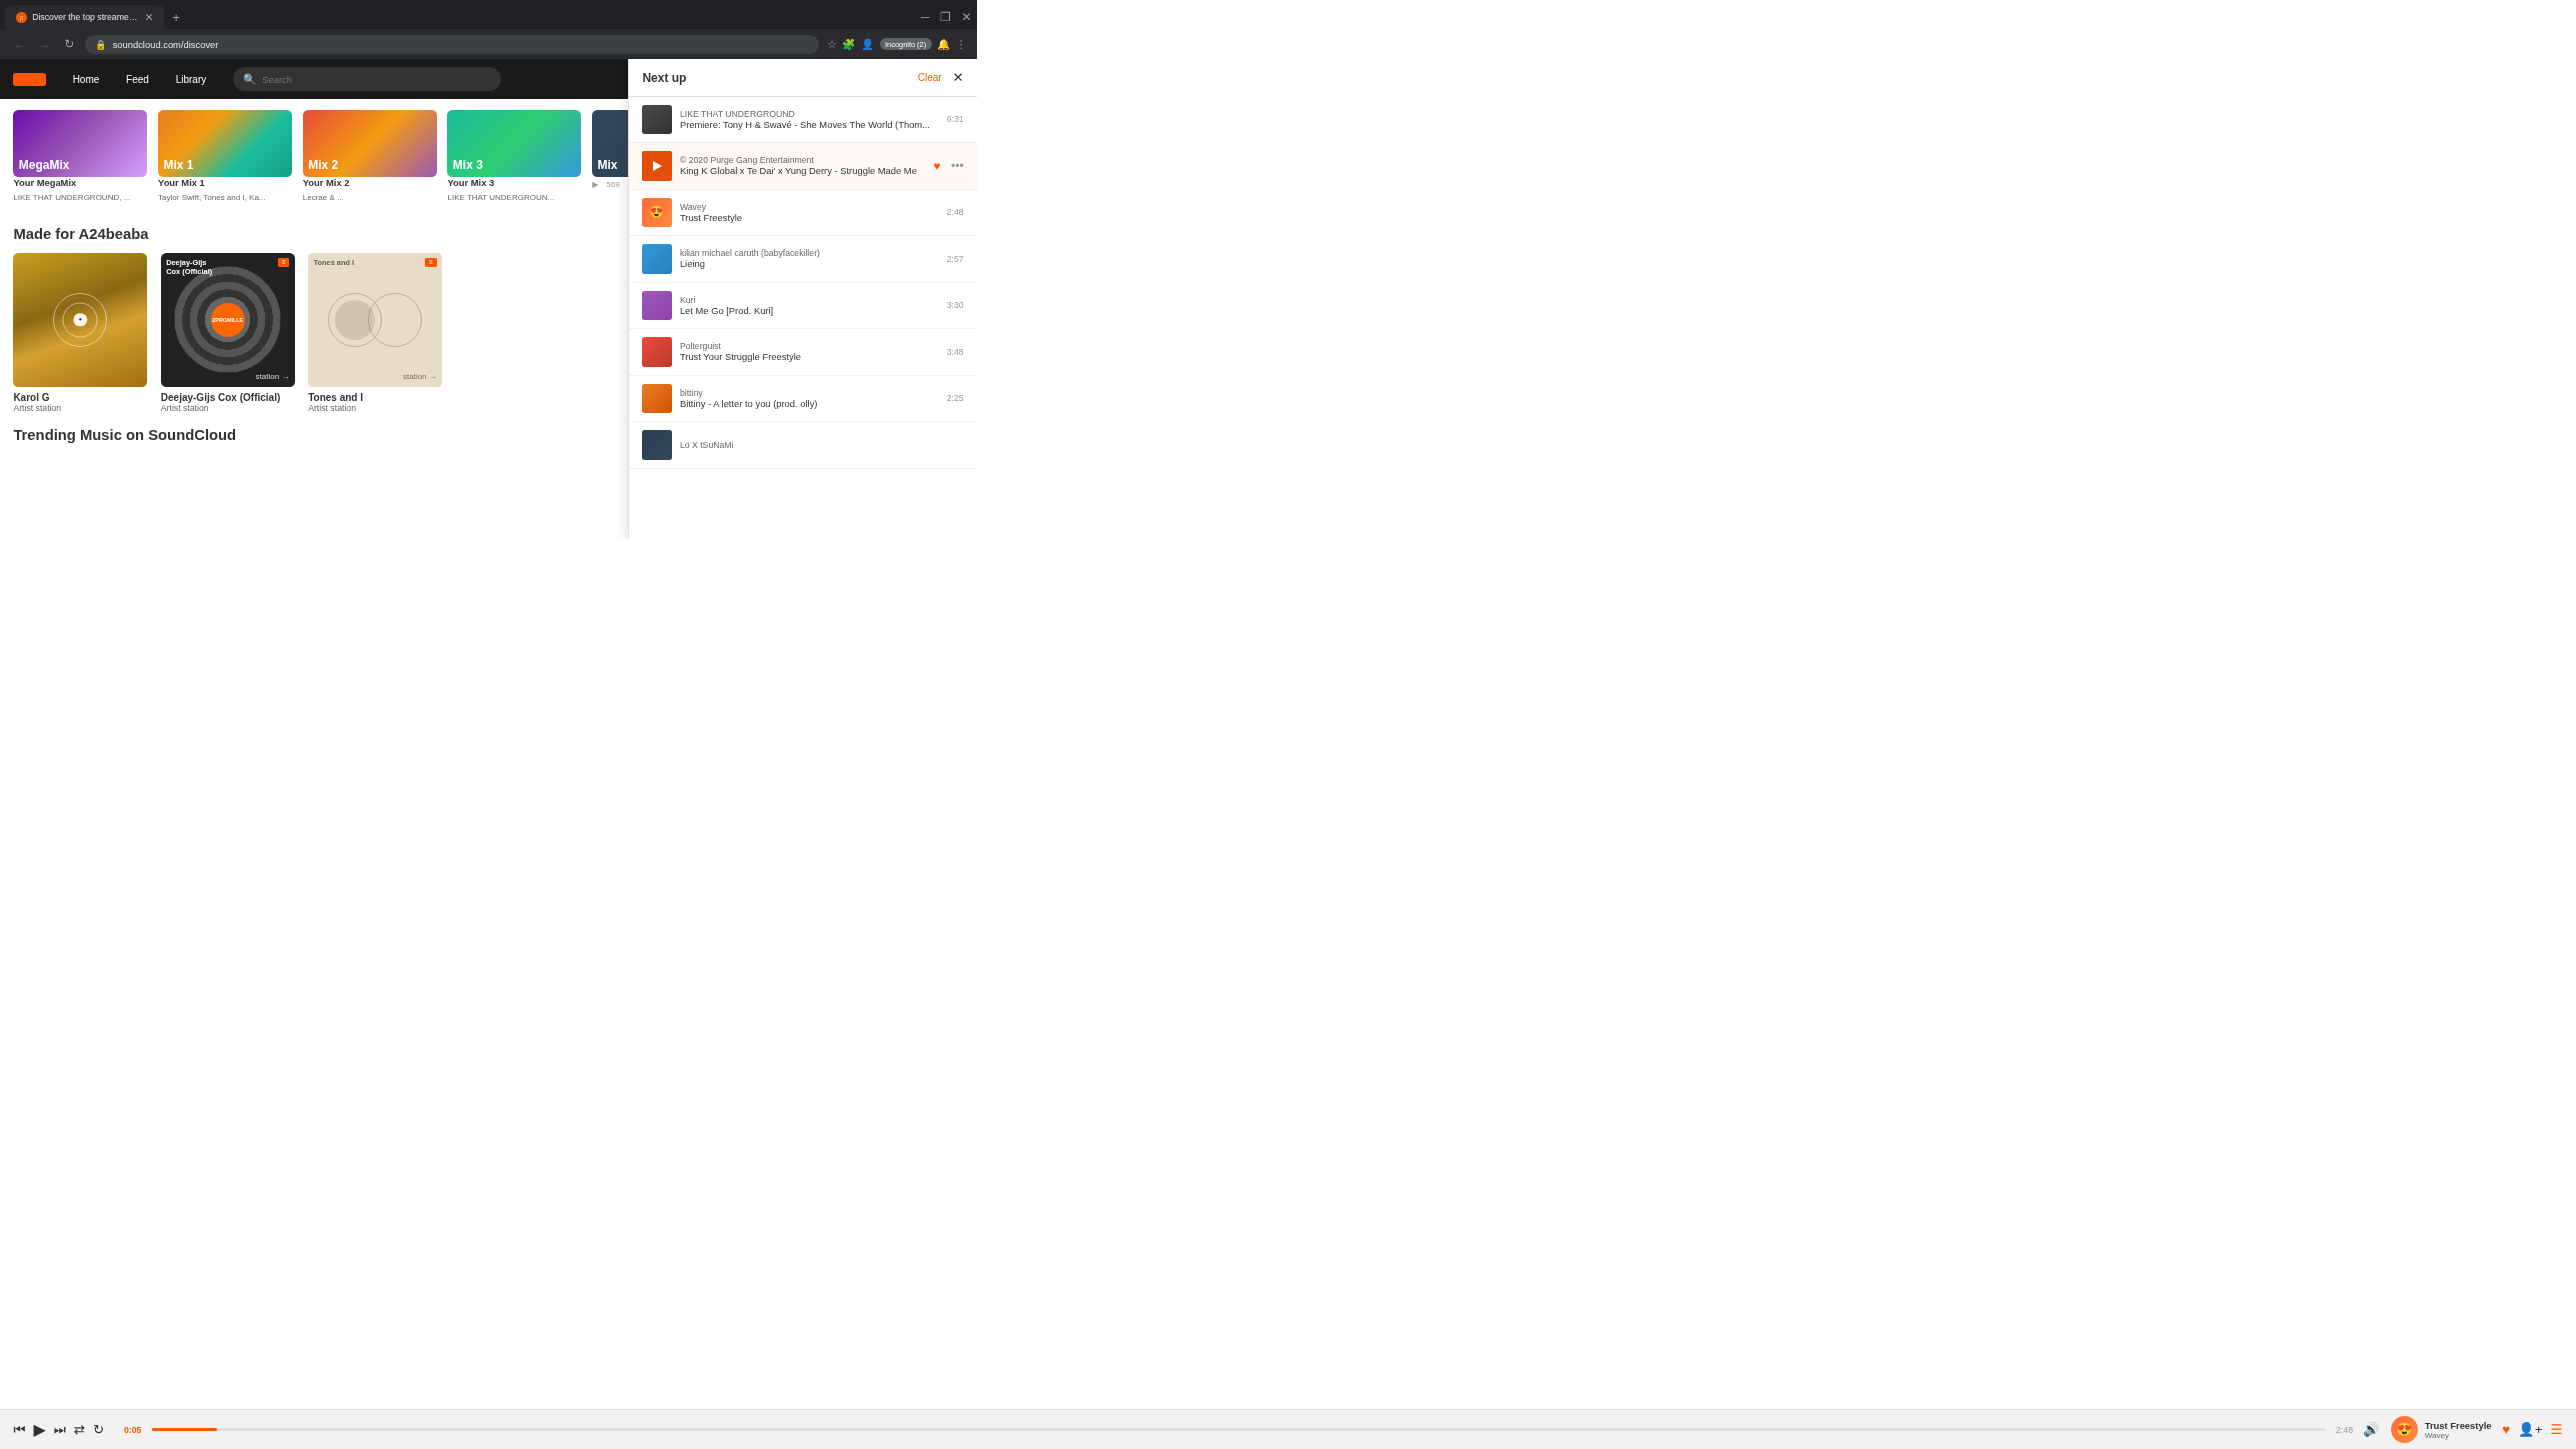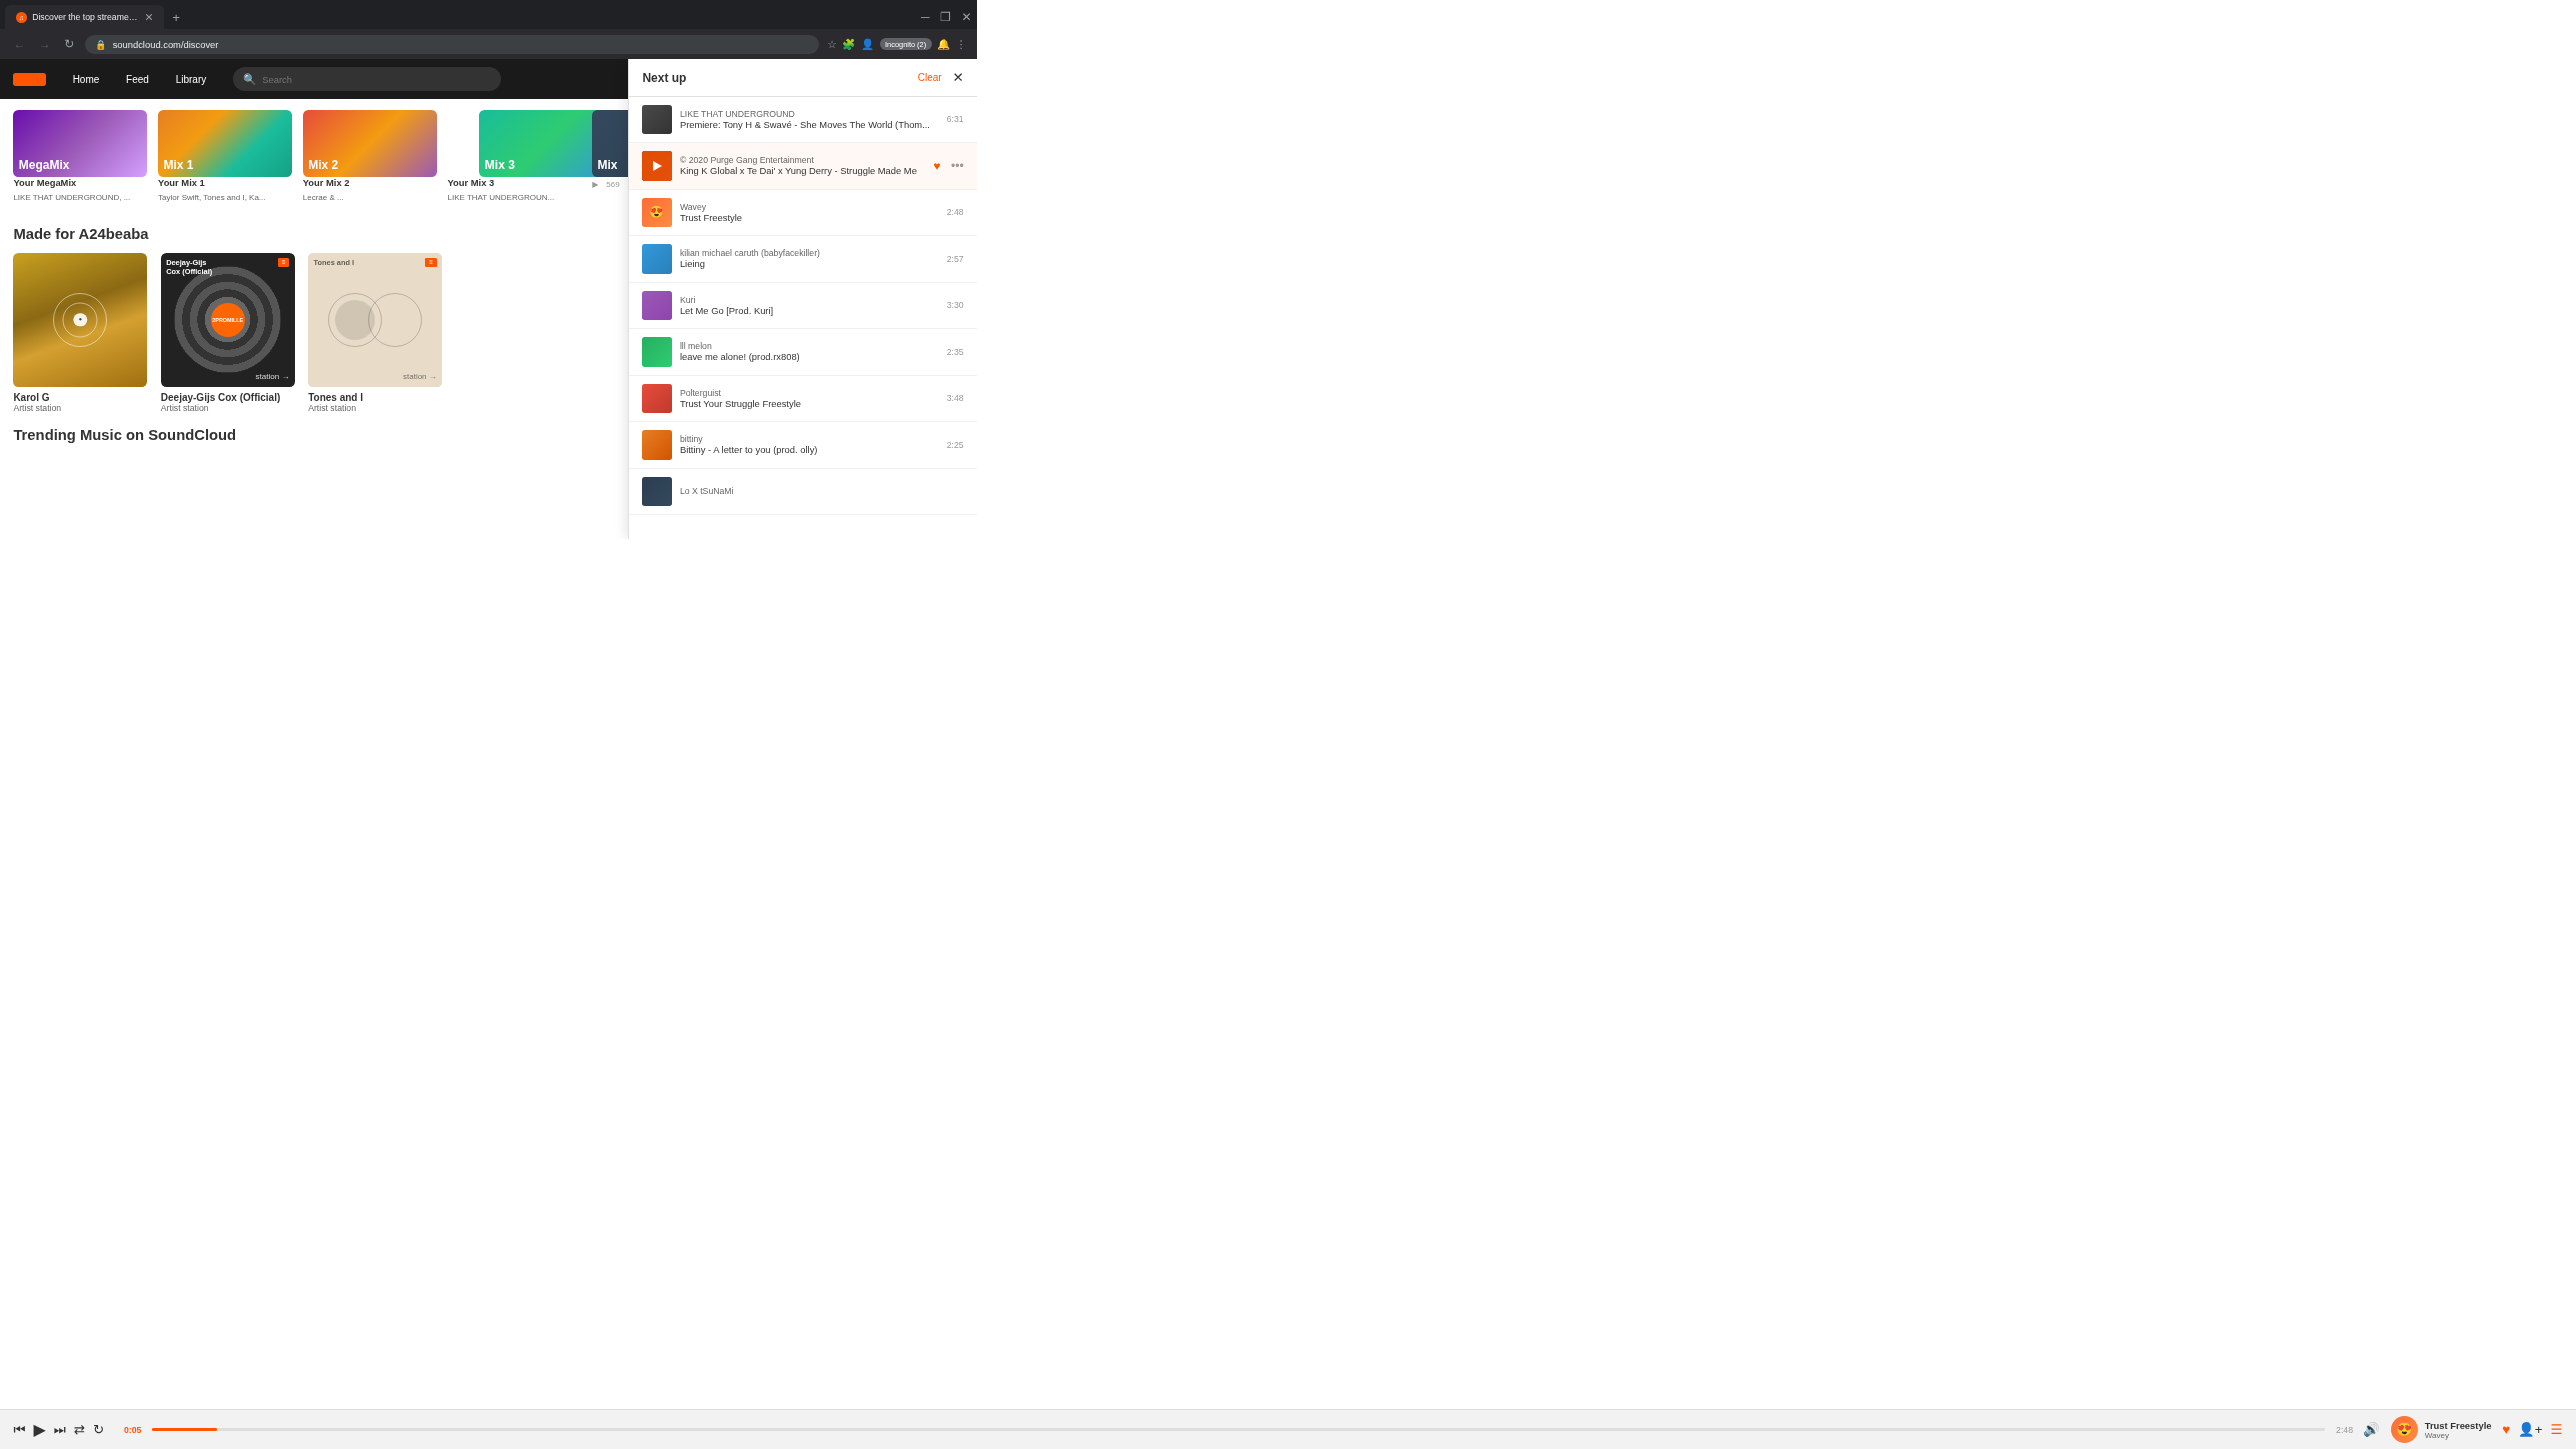--- a/index.html
+++ b/index.html
@@ -46,21 +46,21 @@
     
     .sc-content { background: #fff; overflow: hidden; position: relative; }
 
     
     .mixes-row { display: flex; gap: 10.7px; padding: 0 13.4px 10.7px; overflow: hidden; }
     .mix-card { flex-shrink: 0; width: 134px; cursor: pointer; }
     .mix-thumb { width: 134px; height: 67px; border-radius: 5.4px; overflow: hidden; position: relative; }
     .mix-thumb-mega { background: linear-gradient(135deg, #6a0dad, #9b59b6, #d4a0ff); }
     .mix-thumb-1 { background: linear-gradient(135deg, #e67e22, #f39c12, #1abc9c, #16a085); }
     .mix-thumb-2 { background: linear-gradient(135deg, #e74c3c, #f39c12, #9b59b6); }
-    .mix-thumb-3 { background: linear-gradient(135deg, #1abc9c, #2ecc71, #3498db); margin-left: 32px; }
+    .mix-thumb-3 { background: linear-gradient(135deg, #1abc9c, #2ecc71, #3498db); }
     .mix-thumb-4 { background: linear-gradient(135deg, #34495e, #2c3e50); }
     .mix-label { position: absolute; bottom: 5.4px; left: 5.4px; color: #fff; font-size: 12px; font-weight: bold; }
     .mix-title { font-size: 9.4px; font-weight: 600; margin-top: 0; color: #333; }
     .mix-sub { font-size: 8px; color: #666; margin-top: 5px; }
     .stats-row { display: flex; gap: 8px; color: #999; font-size: 8px; align-items: center; margin-top: 2.7px; }
 
     
     .section { padding: 13.4px; }
     .section-title { font-size: 14.8px; font-weight: 700; color: #333; margin-bottom: 10.7px; }
 
@@ -373,28 +373,20 @@
 
       <div class="queue-item">
         <div class="queue-thumb queue-thumb-kuri"></div>
         <div class="queue-info">
           <div class="queue-artist">Kuri</div>
           <div class="queue-track">Let Me Go [Prod. Kuri]</div>
         </div>
         <div class="queue-duration">3:30</div>
       </div>
 
-      <div class="queue-item">
-        <div class="queue-thumb queue-thumb-melon"></div>
-        <div class="queue-info">
-          <div class="queue-artist">lll melon</div>
-          <div class="queue-track">leave me alone! (prod.rx808)</div>
-        </div>
-        <div class="queue-duration">2:35</div>
-      </div>
 
       <div class="queue-item">
         <div class="queue-thumb queue-thumb-polter"></div>
         <div class="queue-info">
           <div class="queue-artist">Polterguist</div>
           <div class="queue-track">Trust Your Struggle Freestyle</div>
         </div>
         <div class="queue-duration">3:48</div>
       </div>
 

